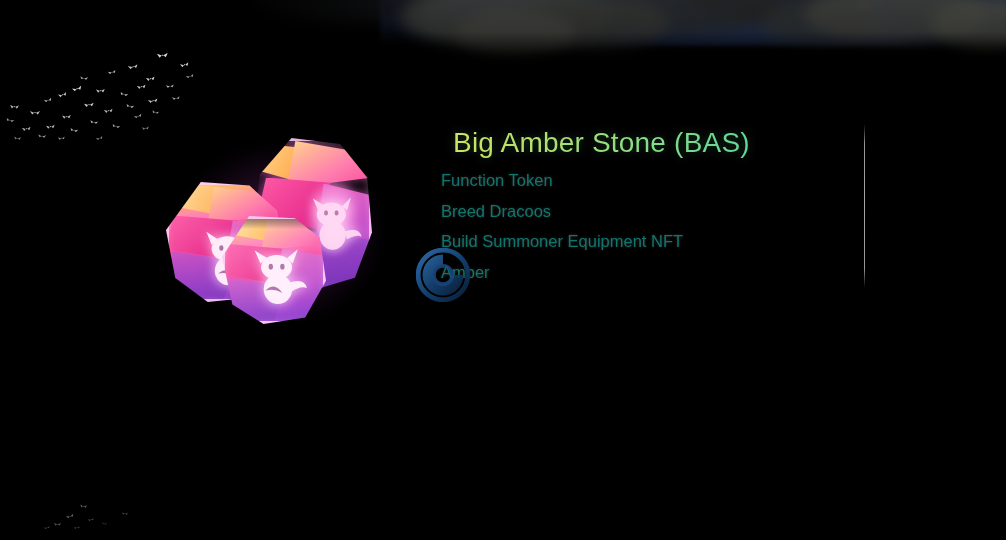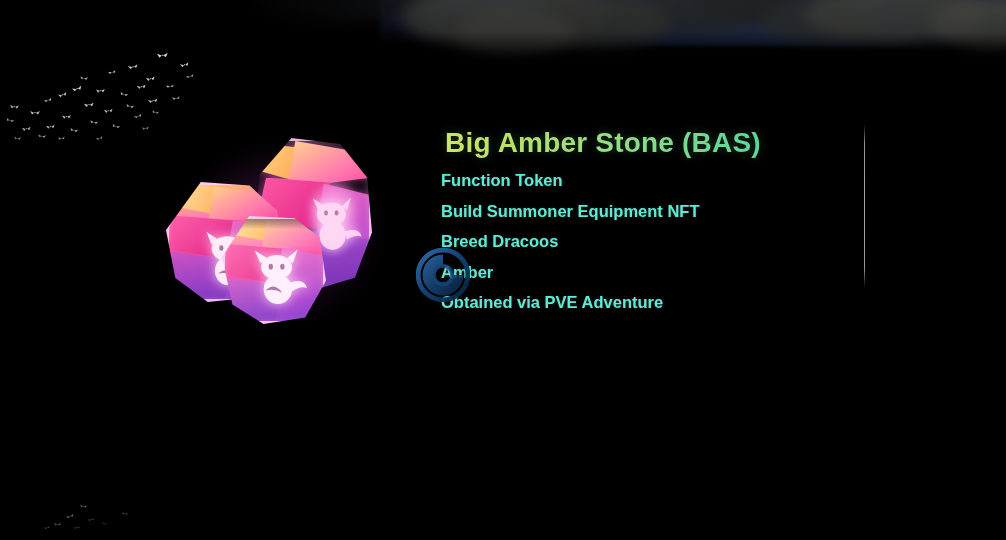--- a/index.html
+++ b/index.html
@@ -202,37 +202,37 @@
     filter:drop-shadow(0 0 6px rgba(255,215,250,.9));
   }
   .cat svg{ display:block; width:100%; height:100%; }
 
   
   .panel{
     position:absolute; left:441px; top:128px; width:420px;
   }
   .title{
     font-size:28px;
-    font-weight:bold;
+    font-weight:normal;
     letter-spacing:.2px;
     line-height:1.08;
     background:linear-gradient(90deg,#cfe463 0%, #b9e06b 16%, #8edd85 44%, #5fd79a 72%, #49c98c 100%);
     -webkit-background-clip:text;
     background-clip:text;
     color:transparent;
     -webkit-text-fill-color:transparent;
     text-shadow:none;
     filter:drop-shadow(0 0 4px rgba(110,220,140,.25));
-    margin:0 0 14px 4px;
+    margin:0 0 14px 12px;
     white-space:nowrap;
   }
   .feature{
     font-size:16.5px;
-    font-weight:bold;
-    color:#5eead4;
+    font-weight:normal;
+    color:#0f766e;
     line-height:1.0;
     margin-bottom:14px;
     white-space:nowrap;
     text-shadow:0 0 3px rgba(255,255,255,.18);
   }
   .feature.last{ margin-bottom:0; }
 
   
   .divider{
     position:absolute; left:864px; top:124px; width:1px; height:164px;
@@ -410,24 +410,23 @@
         </svg>
       </div>
       <div class="dark-edge"></div>
       <div class="rim"></div>
     </div>
   </div>
 
   <div class="panel">
     <h1 class="title">Big Amber Stone (BAS)</h1>
     <div class="feature">Function Token</div>
+    <div class="feature">Breed Dracoos</div>
     <div class="feature">Build Summoner Equipment NFT</div>
-    <div class="feature">Breed Dracoos</div>
     <div class="feature">Amber</div>
-    <div class="feature last">Obtained via PVE Adventure</div>
   </div>
 
   <div class="divider"></div>
 
   <div class="watermark">
     <div class="wm-logo">
       <svg viewBox="0 0 100 100" aria-hidden="true" style="width:100%;height:100%;display:block;">
         <defs>
           <linearGradient id="wmg" x1="0" y1="0" x2="1" y2="1">
             <stop offset="0%" stop-color="#2f6fb0"></stop>

